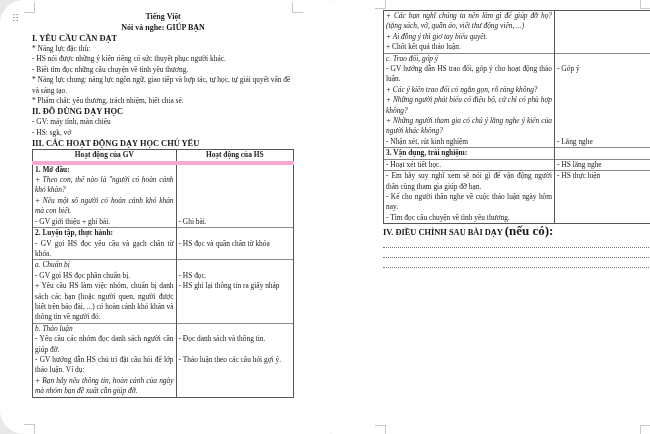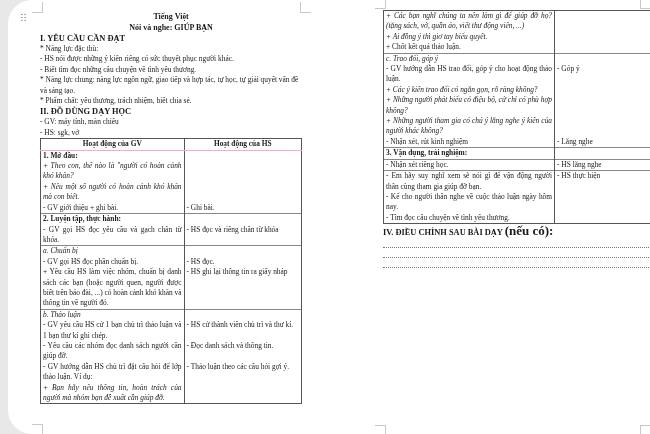--- a/index.html
+++ b/index.html
@@ -6,21 +6,21 @@
     body {
       width: 650px; height: 434px; overflow: hidden;
       background: #e8e8e8;
       font-family: "Liberation Serif", "DejaVu Serif", serif;
       color: #1a1a1a;
       position: relative;
     }
     .page {
       position: absolute; background: #ffffff; overflow: hidden;
     }
-    .page-left { left: 8px; top: 0; width: 351px; height: 434px; border-radius: 24px; }
+    .page-left { left: 0; top: 0; width: 351px; height: 434px; border-radius: 24px; }
     .page-right { left: 332px; top: 0; width: 318px; height: 434px; }
     .gutter {
       position: absolute; left: 323px; top: 0; width: 9px; height: 434px;
       background: #e6e6e6; border-left: 1px solid #d8d8d8; border-right: 1px solid #d8d8d8;
       box-sizing: border-box;
     }
     .corner { position: absolute; width: 10px; height: 10px; border-color: #c8c8c8; border-style: solid; border-width: 0; }
     .handle {
       position: absolute; left: 12px; top: 13px; width: 7px; height: 9px;
       background-image: radial-gradient(circle, #9a9a9a 0.9px, transparent 1.1px);
@@ -35,21 +35,21 @@
     table.lesson {
       border-collapse: collapse; width: 100%;
       font-size: 7.4px; line-height: 10.4px;
       border: 1px solid #555;
     }
     table.lesson td, table.lesson th {
       border-left: 1px solid #555; border-right: 1px solid #555;
       vertical-align: top; padding: 0 2px;
       text-align: justify;
     }
-    table.lesson th { font-weight: bold; text-align: center; border-bottom: 1px solid #f9a8d4; }
+    table.lesson th { font-weight: bold; text-align: center; border-bottom: 4px solid #f9a8d4; }
     table.lesson tr.sep td { border-top: 1px solid #888; }
     .col-gv { width: 55%; }
     .it { font-style: italic; }
     .b { font-weight: bold; }
     .dots {
       border-bottom: 1px dotted #777; height: 9px; margin: 0 0 0 0;
     }
   </style>
 </head>
 <body>
@@ -70,20 +70,21 @@
     <p class="p">* Năng lực đặc thù:</p>
     <p class="p">- HS nói được những ý kiến riêng có sức thuyết phục người khác.</p>
     <p class="p">- Biết tìm đọc những câu chuyện về tình yêu thương.</p>
     <p class="p">* Năng lực chung: năng lực ngôn ngữ, giao tiếp và hợp tác, tự học, tự giải quyết vấn đề và sáng tạo.</p>
     <p class="p">* Phẩm chất: yêu thương, trách nhiệm, biết chia sẻ.</p>
 
     <div class="h">II. ĐỒ DÙNG DẠY HỌC</div>
     <p class="p">- GV: máy tính, màn chiếu</p>
     <p class="p">- HS: sgk, vở</p>
 
+    <div class="h">III. CÁC HOẠT ĐỘNG DẠY HỌC CHỦ YẾU</div>
 
     <table class="lesson">
       <thead>
         <tr>
           <th class="col-gv">Hoạt động của GV</th>
           <th>Hoạt động của HS</th>
         </tr>
       </thead>
       <tbody id="tbody-p1">
           <tr>
@@ -101,52 +102,48 @@
           <tr>
             <td class="col-gv">- GV giới thiệu + ghi bài.</td>
             <td>- Ghi bài.</td>
           </tr>
           <tr class="sep">
             <td class="col-gv b">2. Luyện tập, thực hành:</td>
             <td></td>
           </tr>
           <tr>
             <td class="col-gv">- GV gọi HS đọc yêu cầu và gạch chân từ khóa.</td>
-            <td>- HS đọc và riêng chân từ khóa</td>
+            <td>- HS đọc và quần chân từ khóa</td>
           </tr>
           <tr class="sep">
             <td class="col-gv it">a. Chuẩn bị</td>
             <td></td>
           </tr>
           <tr>
             <td class="col-gv">- GV gọi HS đọc phần chuẩn bị.</td>
             <td>- HS đọc.</td>
           </tr>
           <tr>
             <td class="col-gv">+ Yêu cầu HS làm việc nhóm, chuẩn bị danh sách các bạn (hoặc người quen, người được biết trên báo đài, ...) có hoàn cảnh khó khăn và thông tin về người đó.</td>
             <td>- HS ghi lại thông tin ra giấy nháp</td>
           </tr>
           <tr class="sep">
             <td class="col-gv it">b. Thảo luận</td>
             <td></td>
           </tr>
           <tr>
-            <td class="col-gv">- GV yêu cầu HS cử 1 bạn chủ trì thảo luận và 1 bạn thư kí ghi chép.</td>
-            <td>- HS cử thành viên chủ trì và thư kí.</td>
-          </tr>
-          <tr>
             <td class="col-gv">- Yêu cầu các nhóm đọc danh sách người cần giúp đỡ.</td>
             <td>- Đọc danh sách và thông tin.</td>
           </tr>
           <tr>
             <td class="col-gv">- GV hướng dẫn HS chủ trì đặt câu hỏi để lớp thảo luận. Ví dụ:</td>
             <td>- Thảo luận theo các câu hỏi gợi ý.</td>
           </tr>
           <tr>
-            <td class="col-gv it">+ Bạn hãy nêu thông tin, hoàn trách của người mà nhóm bạn đề xuất cần giúp đỡ.</td>
+            <td class="col-gv it">+ Bạn hãy nêu thông tin, hoàn cảnh của ngày mà nhóm bạn đề xuất cần giúp đỡ.</td>
             <td></td>
           </tr>
         </tbody>
     </table>
   </div>
 </div>
 
 <div class="page page-right">
   <div class="corner" style="left:43px;top:-2px;border-right-width:1px;border-bottom-width:1px;"></div>
   <div class="corner" style="left:308px;top:-2px;border-left-width:1px;border-bottom-width:1px;"></div>
@@ -190,21 +187,21 @@
           </tr>
           <tr>
             <td class="col-gv">- Nhận xét, rút kinh nghiệm</td>
             <td>- Lắng nghe</td>
           </tr>
           <tr class="sep">
             <td class="col-gv b">3. Vận dụng, trải nghiệm:</td>
             <td></td>
           </tr>
           <tr class="sep">
-            <td class="col-gv">- Nhận xét riêng học.</td>
+            <td class="col-gv">- Hoạt xét tiết học.</td>
             <td>- HS lắng nghe</td>
           </tr>
           <tr class="sep">
             <td class="col-gv">- Em hãy suy nghĩ xem sẽ nói gì để vận động người thân cùng tham gia giúp đỡ bạn.</td>
             <td>- HS thực hiện</td>
           </tr>
           <tr>
             <td class="col-gv">- Kể cho người thân nghe về cuộc thảo luận ngày hôm nay.</td>
             <td></td>
           </tr>

